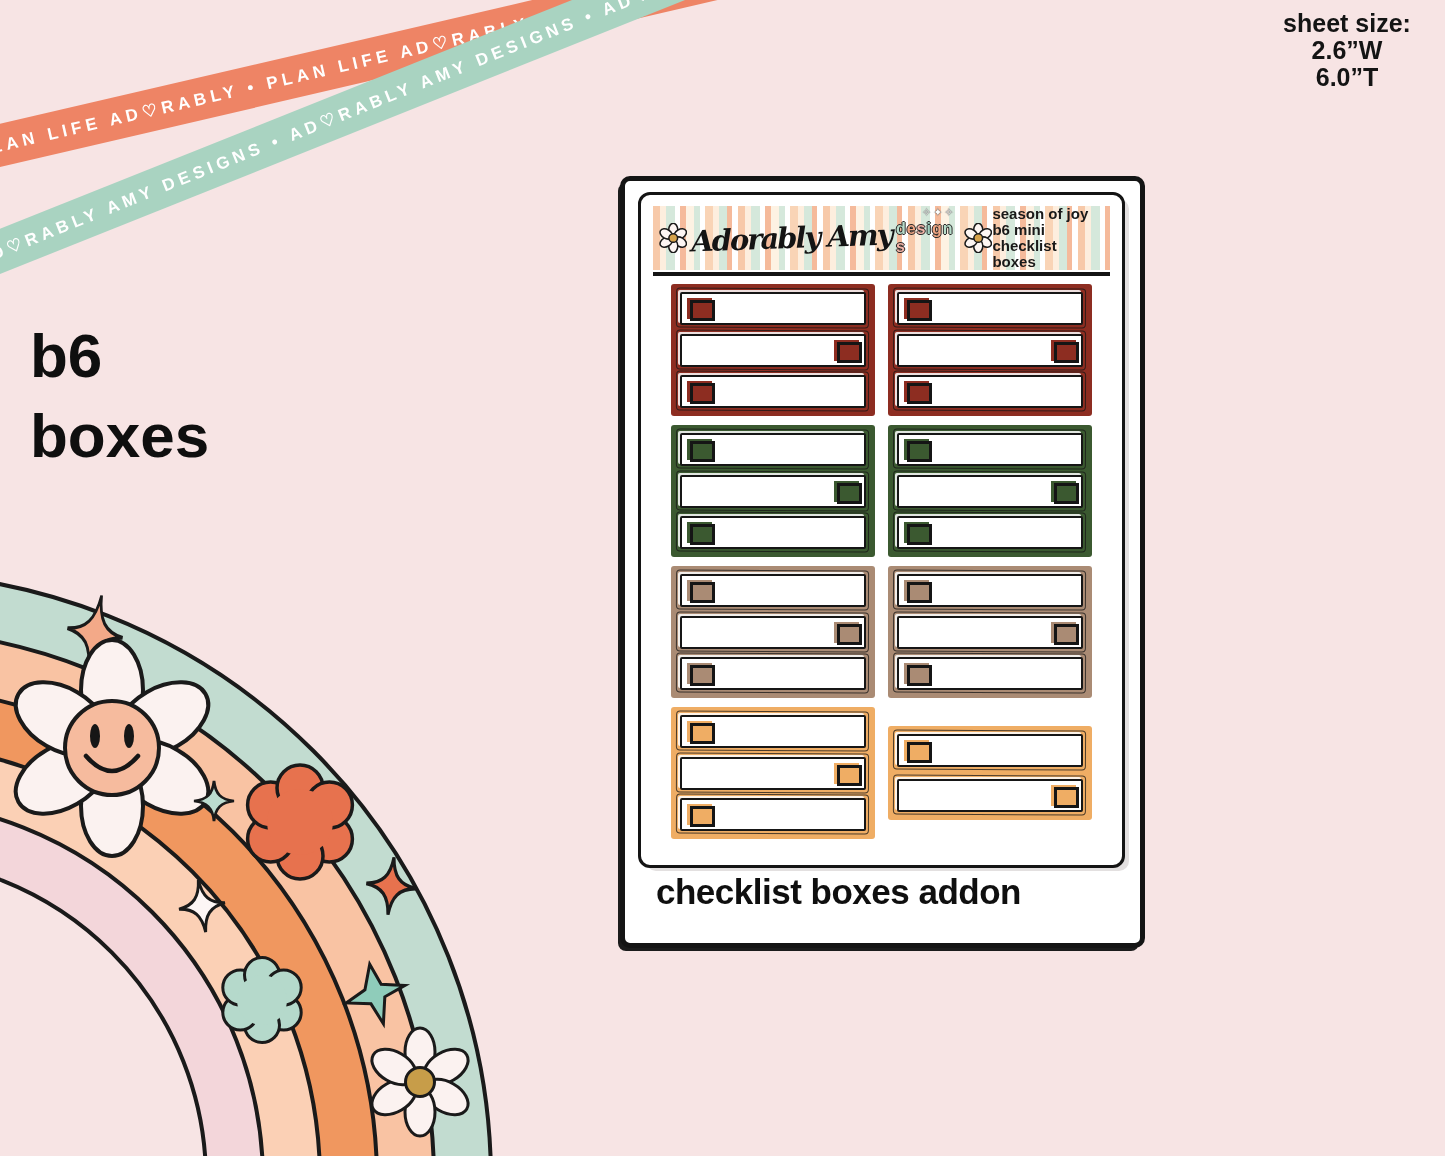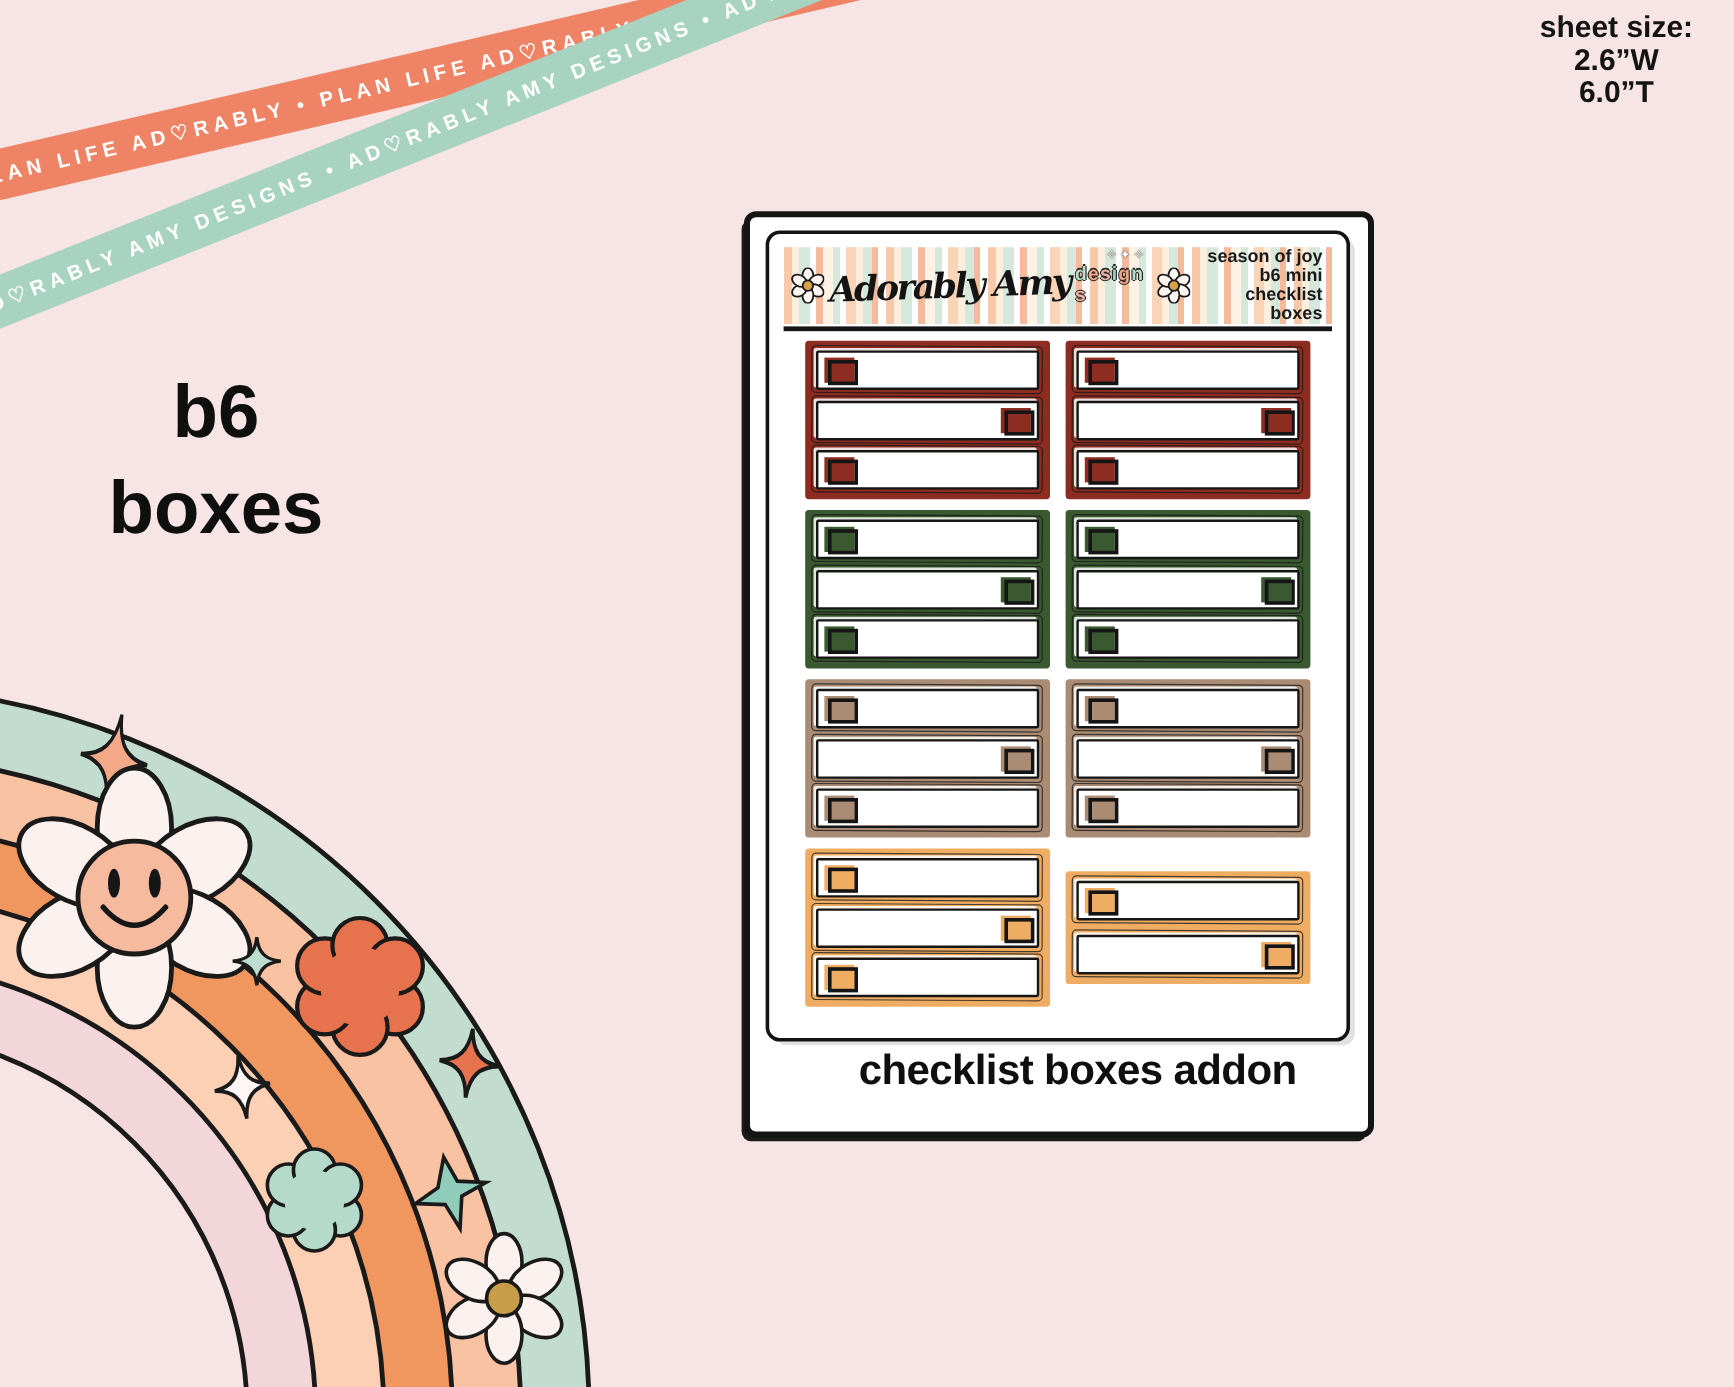--- a/index.html
+++ b/index.html
@@ -15,22 +15,22 @@
     transform-origin:0 50%;
   }
   .ribbon-coral{ top:130px; background:#ee8465; transform:rotate(-13.1deg); }
   .ribbon-teal { top:240px; background:#a9d3c1; transform:rotate(-21.8deg); }
   
   .sheet-size{
     position:absolute; left:1262px; top:10px; width:170px;
     text-align:center; font-weight:700; font-size:25px; line-height:27px; color:#141414;
   }
   .version{
-    position:absolute; left:30px; top:304px; width:300px;
-    text-align:center; font-weight:700; font-size:62px; line-height:80px; color:#0f0f0f;
+    position:absolute; left:30px; top:316px; width:300px;
+    font-weight:700; font-size:62px; line-height:80px; color:#0f0f0f;
   }
   
   .card{
     position:absolute; left:620px; top:176px; width:525px; height:772px;
     background:#fff; border:5px solid #141414; border-radius:10px;
     box-sizing:border-box; box-shadow:-4px 5px 0 -2px #1b1b1b;
   }
   .sheet{
     position:absolute; left:13px; top:11px; width:487px; height:676px;
     background:#fff; border:3.5px solid #141414; border-radius:12px;
@@ -52,21 +52,21 @@
     white-space:nowrap;
   }
   .designs-wrap{ position:relative; display:inline-block; }
   .designs{ font-weight:700; font-size:16px; letter-spacing:1px;
     text-shadow:-1px 0 #2a2a2a,1px 0 #2a2a2a,0 -1px #2a2a2a,0 1px #2a2a2a; }
   .designs span{ display:inline-block; }
   .logo-sparkles{
     position:absolute; top:-14px; left:26px; font-size:11px; color:#fff;
     text-shadow:0 0 1px #333, 0 0 1px #333; letter-spacing:2px;
   }
-  .title{ text-align:right; font-weight:700; font-size:15px; line-height:16px; color:#191919; padding-right:2px;}
+  .title{ text-align:left; font-weight:700; font-size:15px; line-height:16px; color:#191919; padding-right:2px;}
   
   .groups{
     margin-top:8px; display:grid; grid-template-columns:204px 204px;
     column-gap:13px; row-gap:9px; justify-content:center;
   }
   .group{
     height:132px; box-sizing:border-box; padding:8px 9px; border-radius:3px;
     display:flex; flex-direction:column; justify-content:space-between;
     box-shadow:-2px 2px 0 rgba(255,255,255,.55);
   }
@@ -81,21 +81,21 @@
     border:1.8px solid rgba(22,22,22,.75); border-radius:4px;
     transform:rotate(.35deg); pointer-events:none;
   }
   .row.right{ justify-content:flex-end; }
   .cb{ width:25px; height:21px; position:relative; display:block; }
   .cb::after{
     content:''; position:absolute; left:3px; top:2px; width:100%; height:100%;
     box-sizing:border-box; border:3px solid #151515;
   }
   
-  .footer{ position:absolute; left:0; right:0; top:692px; text-align:center; color:#0f0f0f;margin-left:31px; }
+  .footer{ position:absolute; left:0; right:0; top:692px; text-align:left; color:#0f0f0f;margin-left:31px; }
   .f-title{ font-weight:700; font-size:35px; line-height:37px; letter-spacing:-0.5px; }
   .f-sub{ font-weight:700; font-size:19px; line-height:21px; }
   
   .rainbow{ position:absolute; left:0; top:528px; }
 </style>
 </head>
 <body>
 
 <div class="stage">
 

